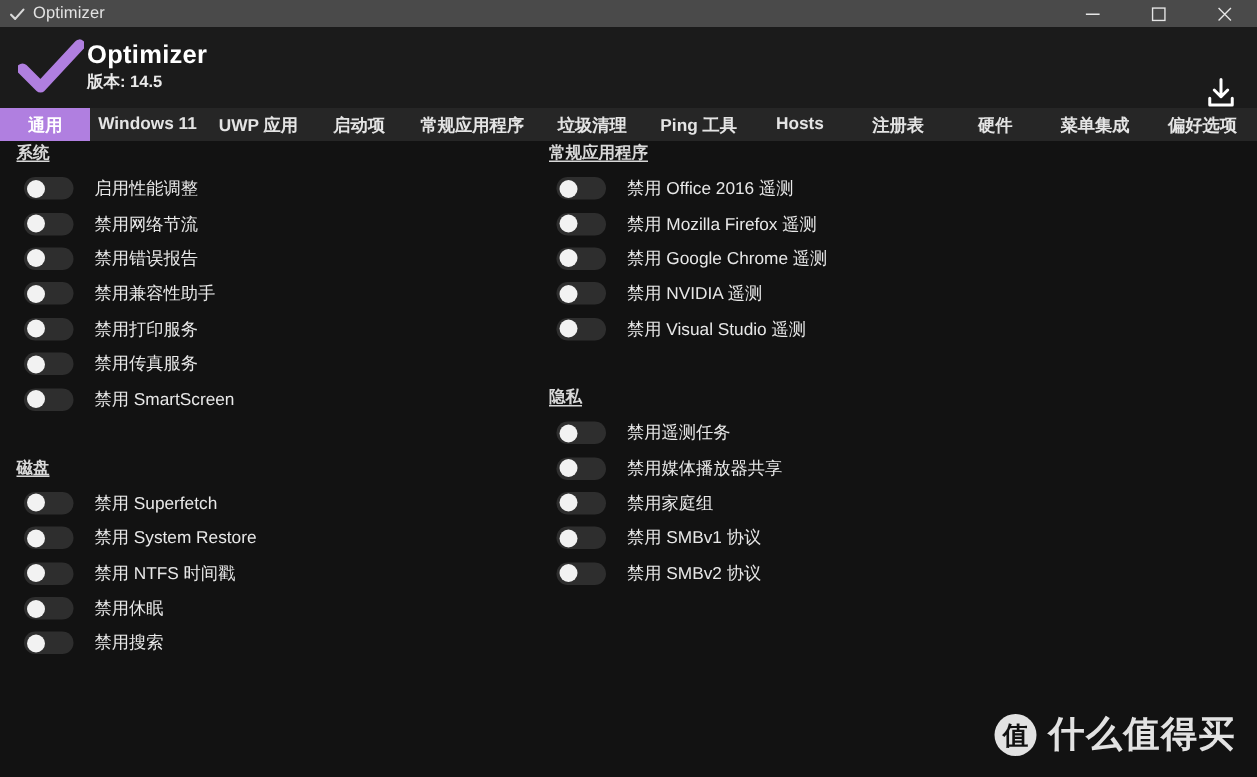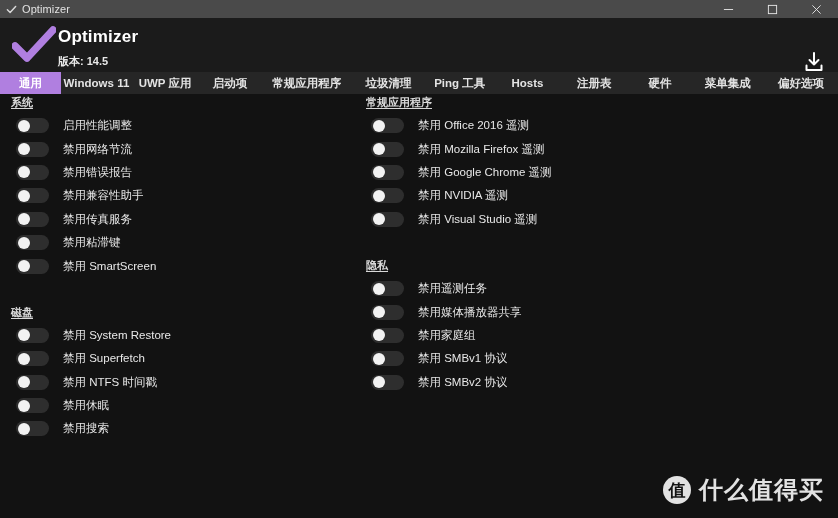--- a/index.html
+++ b/index.html
@@ -54,21 +54,21 @@
   .brand {
     position: absolute; left: 58px; top: 9px;
     width: 120px;
   }
   .brand-name {
     font-size: 17px; font-weight: bold; color: #ffffff;
     line-height: 20px; letter-spacing: 0.2px;
   }
   .brand-ver {
     font-size: 11px; color: #e9e9e9; line-height: 14px;
-    margin-top: 7px; font-weight: bold;
+    margin-top: 1px; font-weight: bold;
   }
   .sysinfo {
     position: absolute; left: 143px; top: 6px;
   }
   .sysinfo div {
     font-size: 10.5px; color: #d2d2d2;
     line-height: 15px;
     white-space: nowrap;
   }
   .download-btn {
@@ -81,21 +81,21 @@
   
   .tabbar {
     position: absolute; top: 72px; left: 0;
     width: 838px; height: 22px;
     background: #262626;
     display: flex; align-items: stretch;
   }
   .tab {
     display: flex; align-items: center; justify-content: center;
     font-size: 11.5px; color: #e4e4e4;
-    padding: 0 2px;
+    padding: 0 10px;
     white-space: nowrap;
     font-weight: bold;
   }
   .tab.active {
     background: #b07fe0;
     color: #ffffff;
   }
 
   
   .content {
@@ -274,49 +274,49 @@
           <div class="row">
             <div class="toggle">
               <div class="knob"></div>
             </div>
             <div class="row-label">禁用兼容性助手</div>
           </div>
           <div class="row">
             <div class="toggle">
               <div class="knob"></div>
             </div>
+            <div class="row-label">禁用打印服务</div>
+          </div>
+          <div class="row">
+            <div class="toggle">
+              <div class="knob"></div>
+            </div>
             <div class="row-label">禁用传真服务</div>
-          </div>
-          <div class="row">
-            <div class="toggle">
-              <div class="knob"></div>
-            </div>
-            <div class="row-label">禁用粘滞键</div>
           </div>
           <div class="row">
             <div class="toggle">
               <div class="knob"></div>
             </div>
             <div class="row-label">禁用 SmartScreen</div>
           </div>
         </div>
         <div class="gap"></div>
         <div class="section-title">磁盘</div>
         <div class="rows">
           <div class="row">
             <div class="toggle">
               <div class="knob"></div>
             </div>
+            <div class="row-label">禁用 Superfetch</div>
+          </div>
+          <div class="row">
+            <div class="toggle">
+              <div class="knob"></div>
+            </div>
             <div class="row-label">禁用 System Restore</div>
-          </div>
-          <div class="row">
-            <div class="toggle">
-              <div class="knob"></div>
-            </div>
-            <div class="row-label">禁用 Superfetch</div>
           </div>
           <div class="row">
             <div class="toggle">
               <div class="knob"></div>
             </div>
             <div class="row-label">禁用 NTFS 时间戳</div>
           </div>
           <div class="row">
             <div class="toggle">
               <div class="knob"></div>

